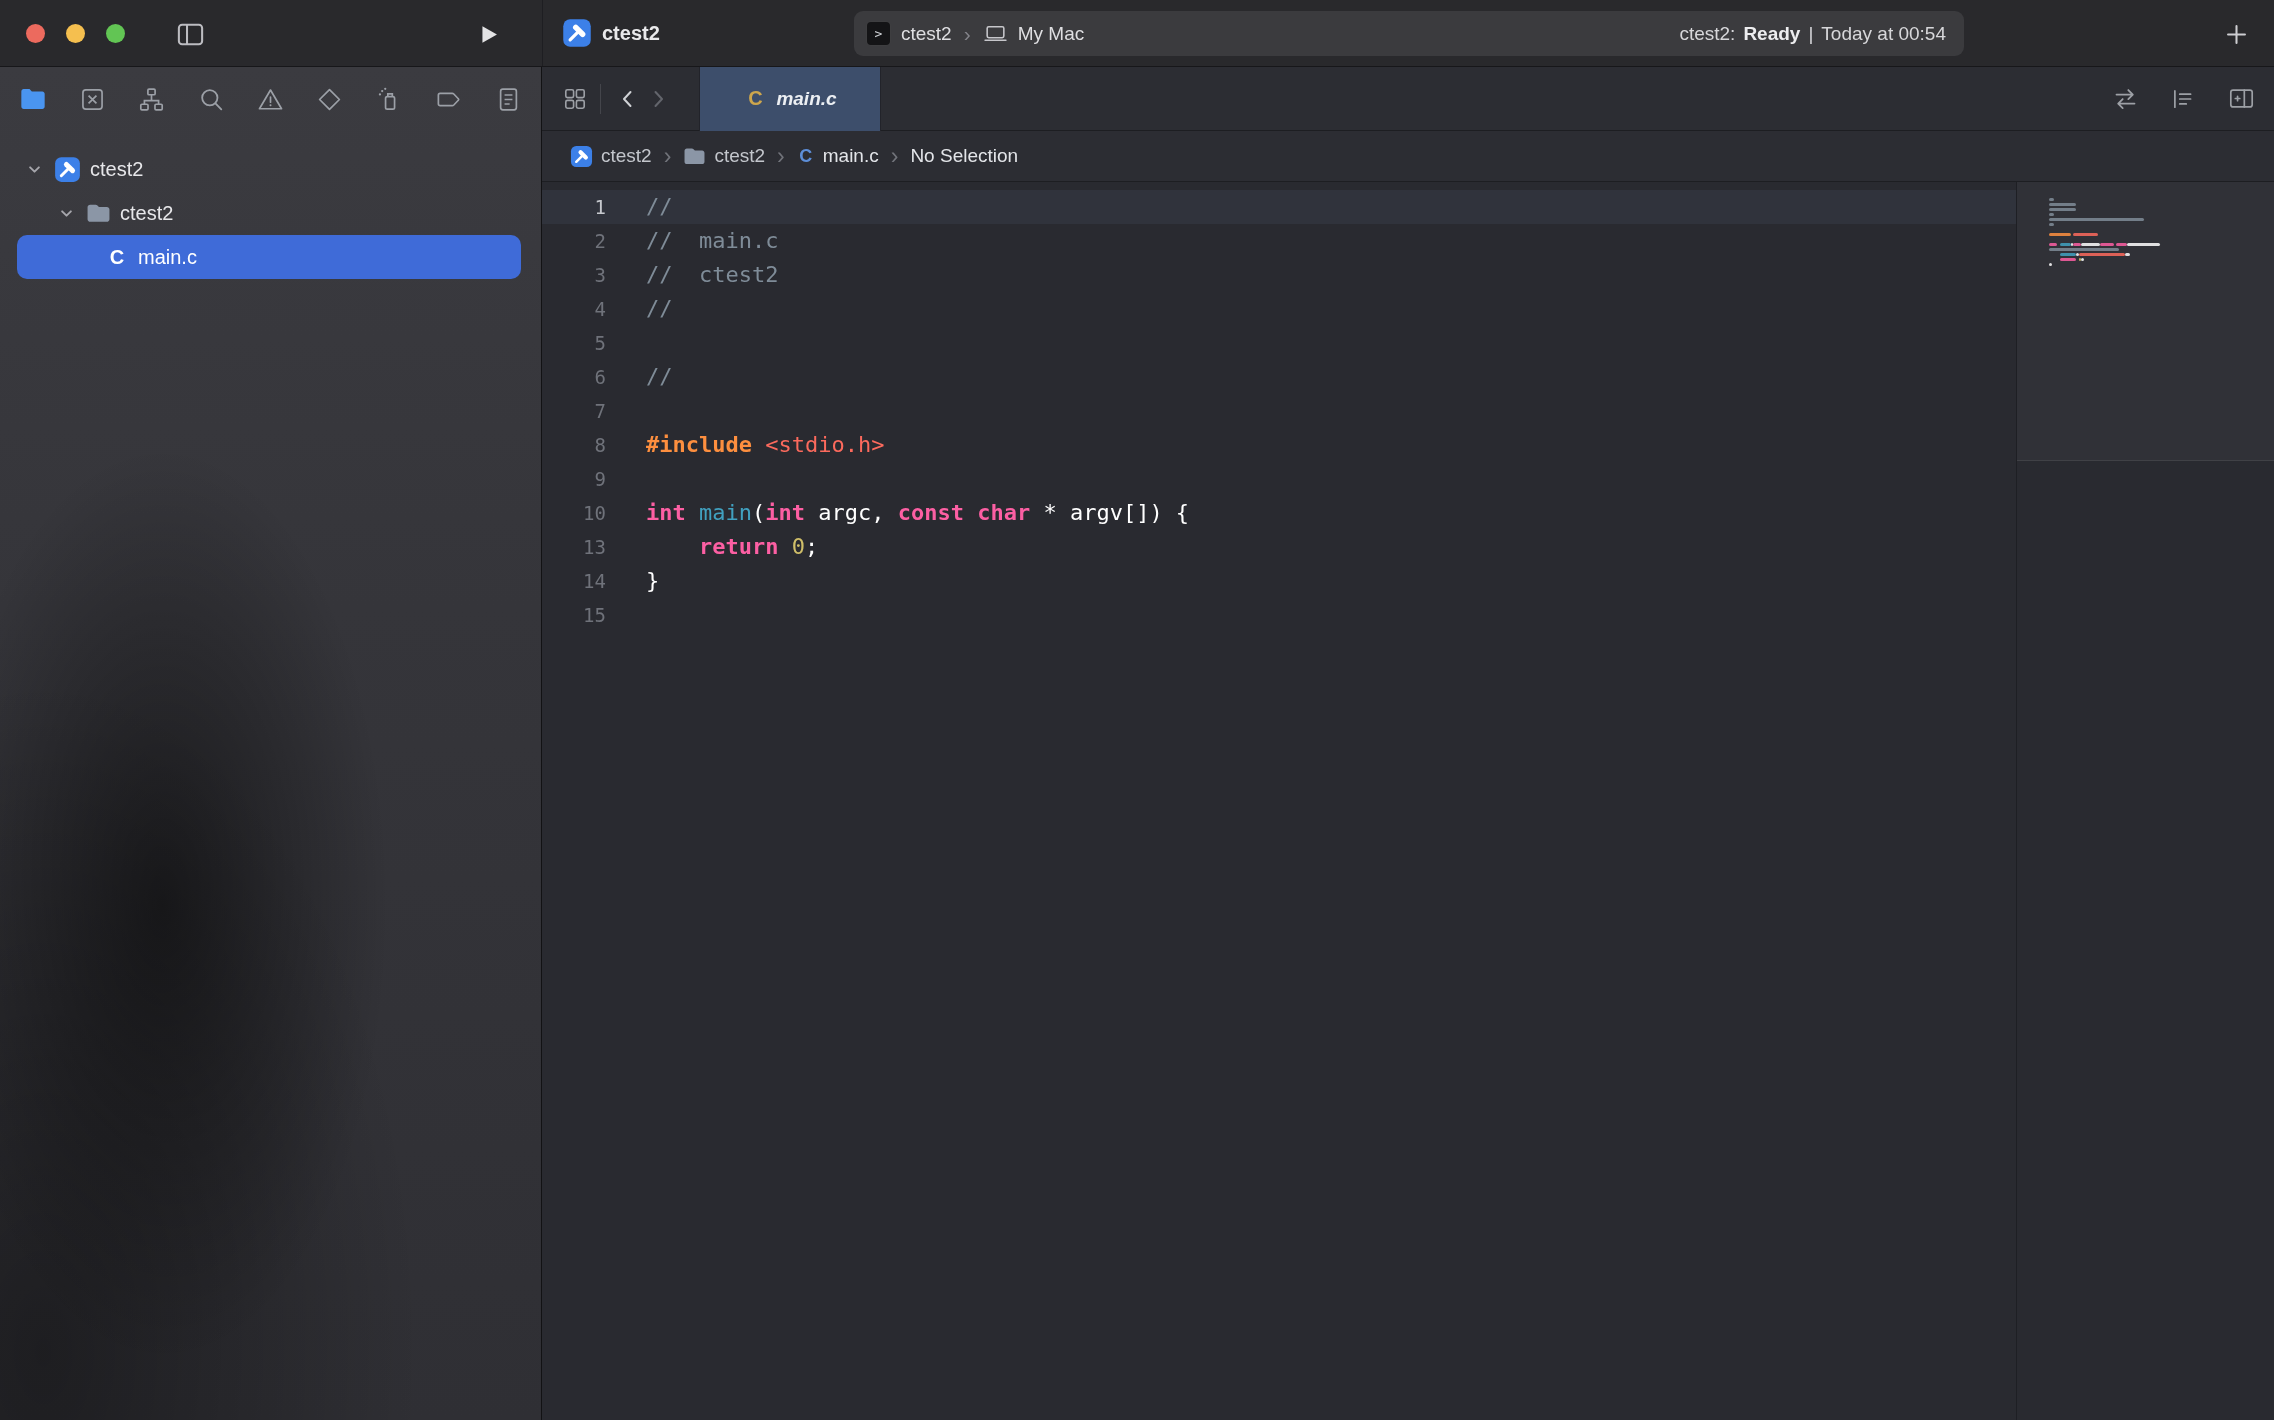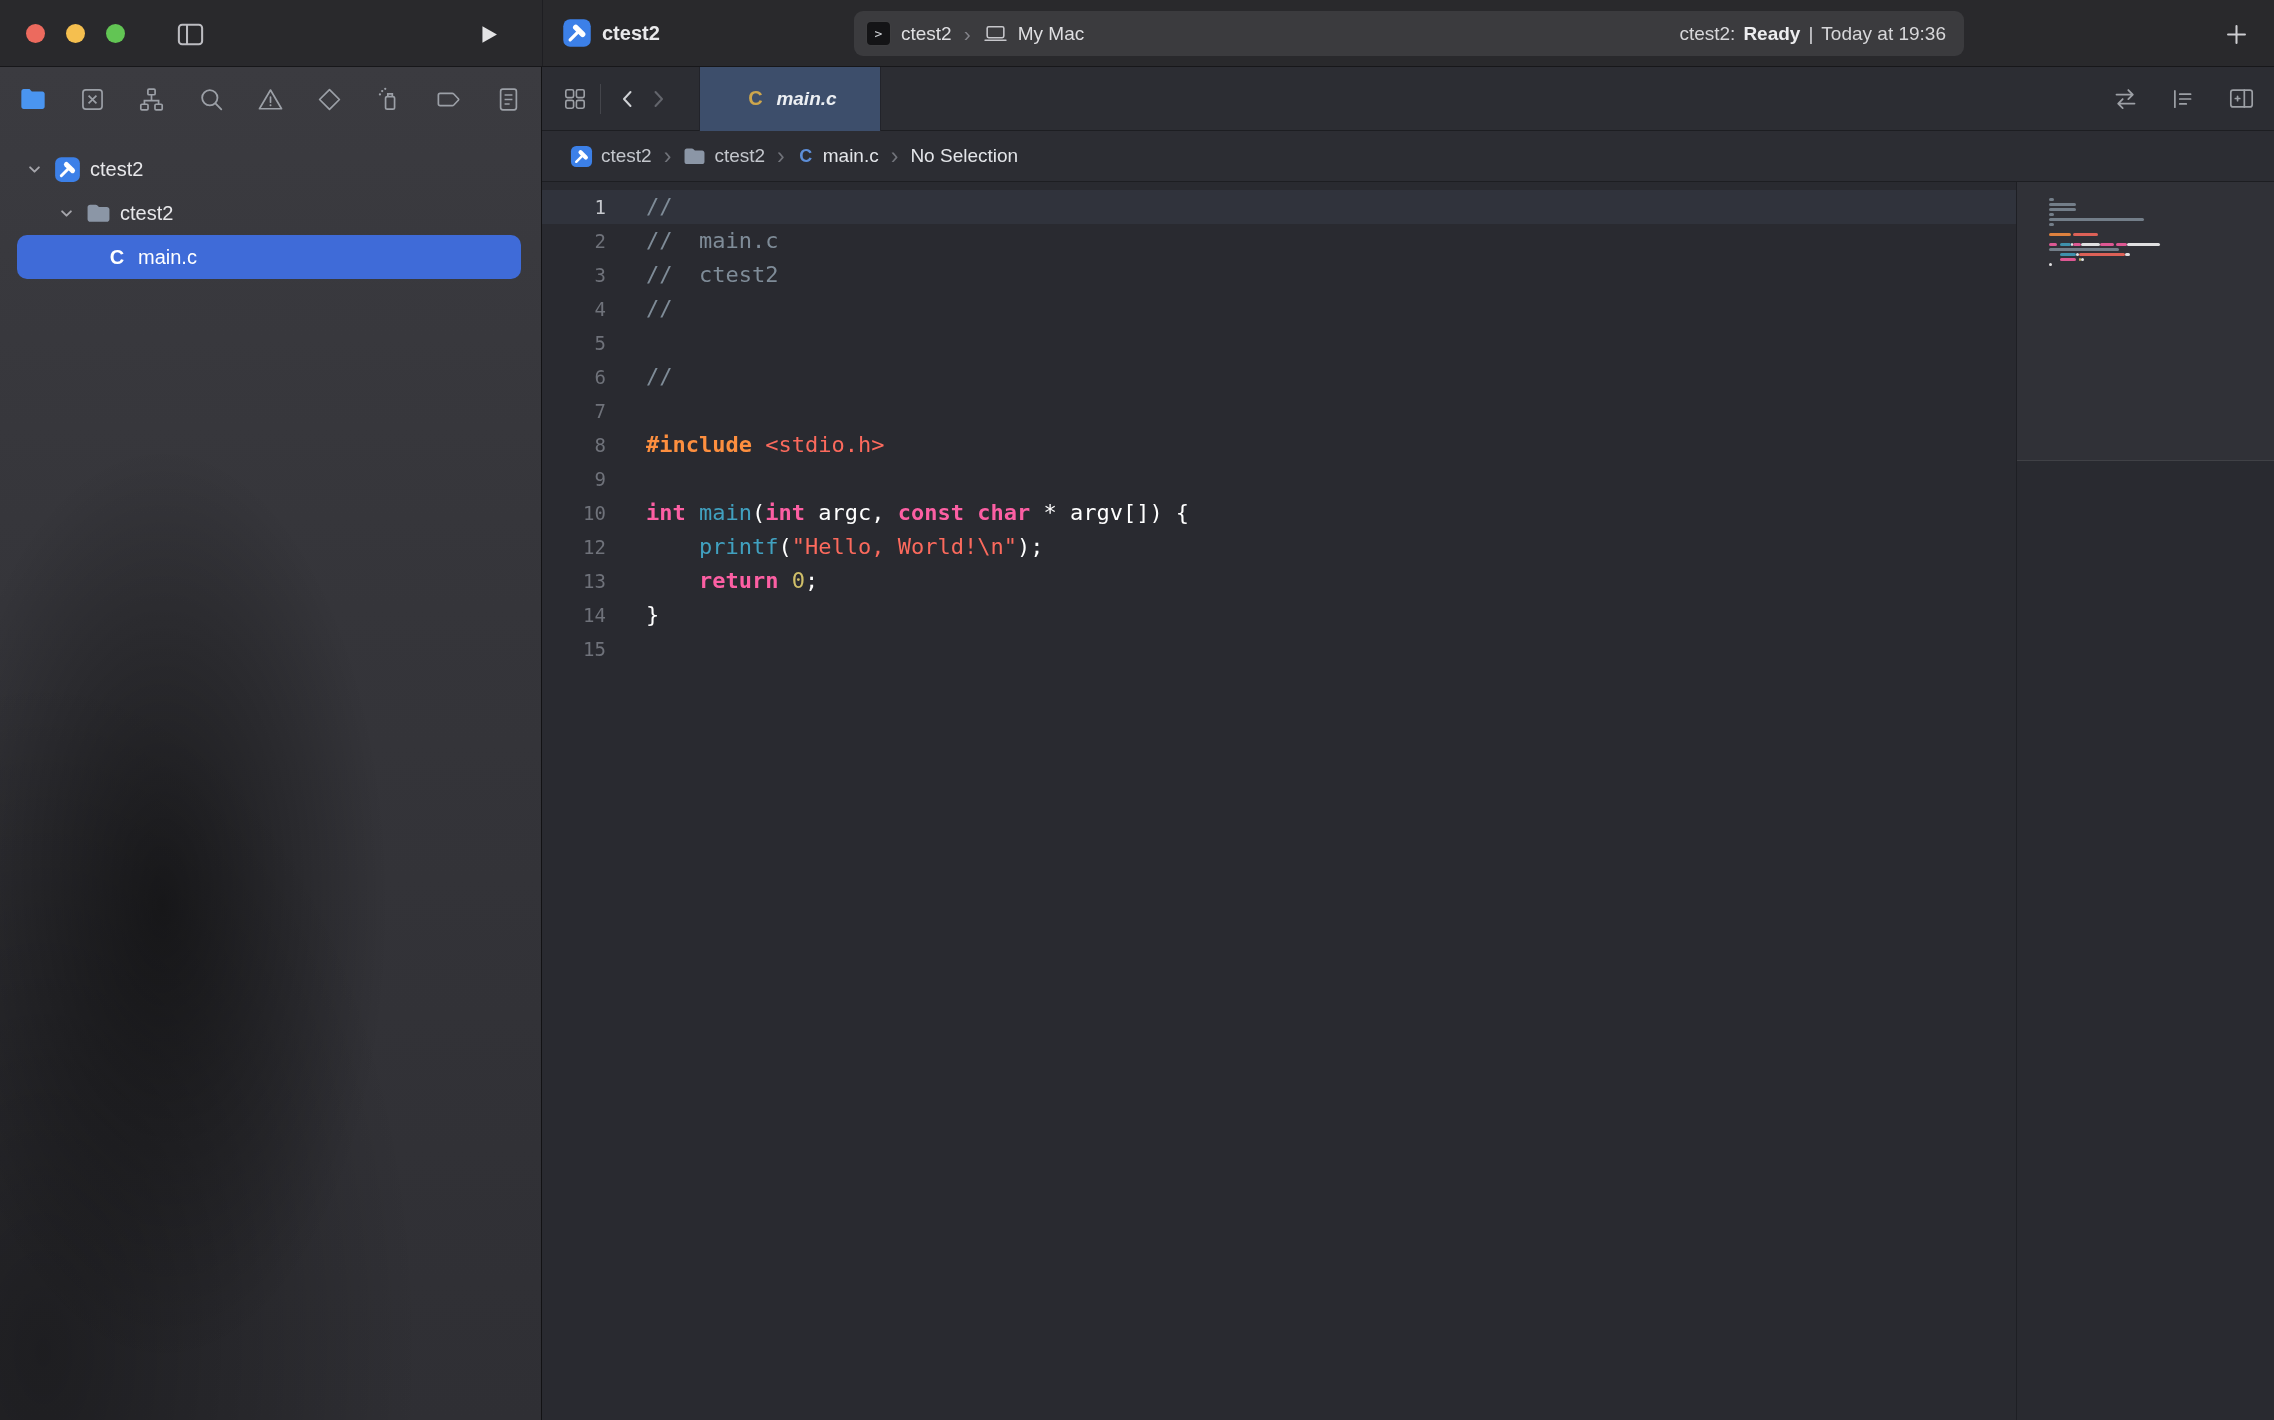--- a/index.html
+++ b/index.html
@@ -134,21 +134,21 @@
         <svg width="25" height="25" viewBox="0 0 24 24" fill="none" stroke="#c7c7cb" stroke-width="1.5">
             <rect x="4" y="5.5" width="16" height="10.5" rx="1.5"></rect>
             <path d="M2 18.5h20" stroke-linecap="round"></path>
           </svg>
         <span>My Mac</span>
       </div>
       <div class="build-status">
         <span>ctest2:</span>
         <span class="bold">Ready</span>
         <span>|</span>
-        <span>Today at 19:36</span>
+        <span>Today at 00:54</span>
       </div>
     </div>
 
     <span class="tb-btn add-btn">
       <svg width="29" height="29" viewBox="0 0 24 24" fill="none" stroke="#cdcdd1" stroke-width="1.7" stroke-linecap="round">
           <path d="M12 5v14M5 12h14"></path>
         </svg>
     </span>
   </div>
 
@@ -320,21 +320,20 @@
           <div class="code-line current"><span class="line-num">1</span><span class="line-content"><span style="color: rgb(127, 140, 152);">//</span></span></div>
           <div class="code-line"><span class="line-num">2</span><span class="line-content"><span style="color: rgb(127, 140, 152); text-align: right;">//  main.c</span></span></div>
           <div class="code-line"><span class="line-num">3</span><span class="line-content"><span style="color: rgb(127, 140, 152);">//  ctest2</span></span></div>
           <div class="code-line"><span class="line-num">4</span><span class="line-content"><span style="color: rgb(127, 140, 152);">//</span></span></div>
           <div class="code-line"><span class="line-num">5</span></div>
           <div class="code-line"><span class="line-num">6</span><span class="line-content"><span style="color: rgb(127, 140, 152);">//</span></span></div>
           <div class="code-line"><span class="line-num">7</span><span class="line-content"></span></div>
           <div class="code-line"><span class="line-num">8</span><span class="line-content"><span style="color: rgb(253, 143, 63); font-weight: 700;">#include</span><span style="color: rgb(255, 255, 255);"> </span><span style="color: rgb(252, 106, 93);">&lt;stdio.h&gt;</span></span></div>
           <div class="code-line"><span class="line-num">9</span><span class="line-content"></span></div>
           <div class="code-line"><span class="line-num">10</span><span class="line-content"><span style="color: rgb(252, 95, 163); font-weight: 700;">int</span><span style="color: rgb(255, 255, 255);"> </span><span style="color: rgb(65, 161, 192);">main</span><span style="color: rgb(255, 255, 255);">(</span><span style="color: rgb(252, 95, 163); font-weight: 700;">int</span><span style="color: rgb(255, 255, 255);"> argc, </span><span style="color: rgb(252, 95, 163); font-weight: 700;">const</span><span style="color: rgb(255, 255, 255);"> </span><span style="color: rgb(252, 95, 163); font-weight: 700;">char</span><span style="color: rgb(255, 255, 255);"> * argv[]) {</span></span></div>
-          <div class="code-line"><span class="line-num">12</span><span class="line-content"><span style="color: rgb(255, 255, 255);">    </span><span style="color: rgb(65, 161, 192);">printf</span><span style="color: rgb(255, 255, 255);">(</span><span style="color: rgb(252, 106, 93);">"Hello, World!\n"</span><span style="color: rgb(255, 255, 255);">);</span></span></div>
           <div class="code-line"><span class="line-num">13</span><span class="line-content"><span style="color: rgb(255, 255, 255);">    </span><span style="color: rgb(252, 95, 163); font-weight: 700; text-align: right;">return</span><span style="color: rgb(255, 255, 255);"> </span><span style="color: rgb(208, 191, 105);">0</span><span style="color: rgb(255, 255, 255);">;</span></span></div>
           <div class="code-line"><span class="line-num">14</span><span class="line-content"><span style="color: rgb(255, 255, 255);">}</span></span></div>
           <div class="code-line"><span class="line-num">15</span><span class="line-content"></span></div>
         </div>
       <div class="minimap">
         <div class="mm-viewport"></div>
         <div class="mm-content">
             <div class="mm-row">
               <span class="mm-seg" style="width: 5.4px; background: rgb(127, 140, 152);"></span>
             </div>

